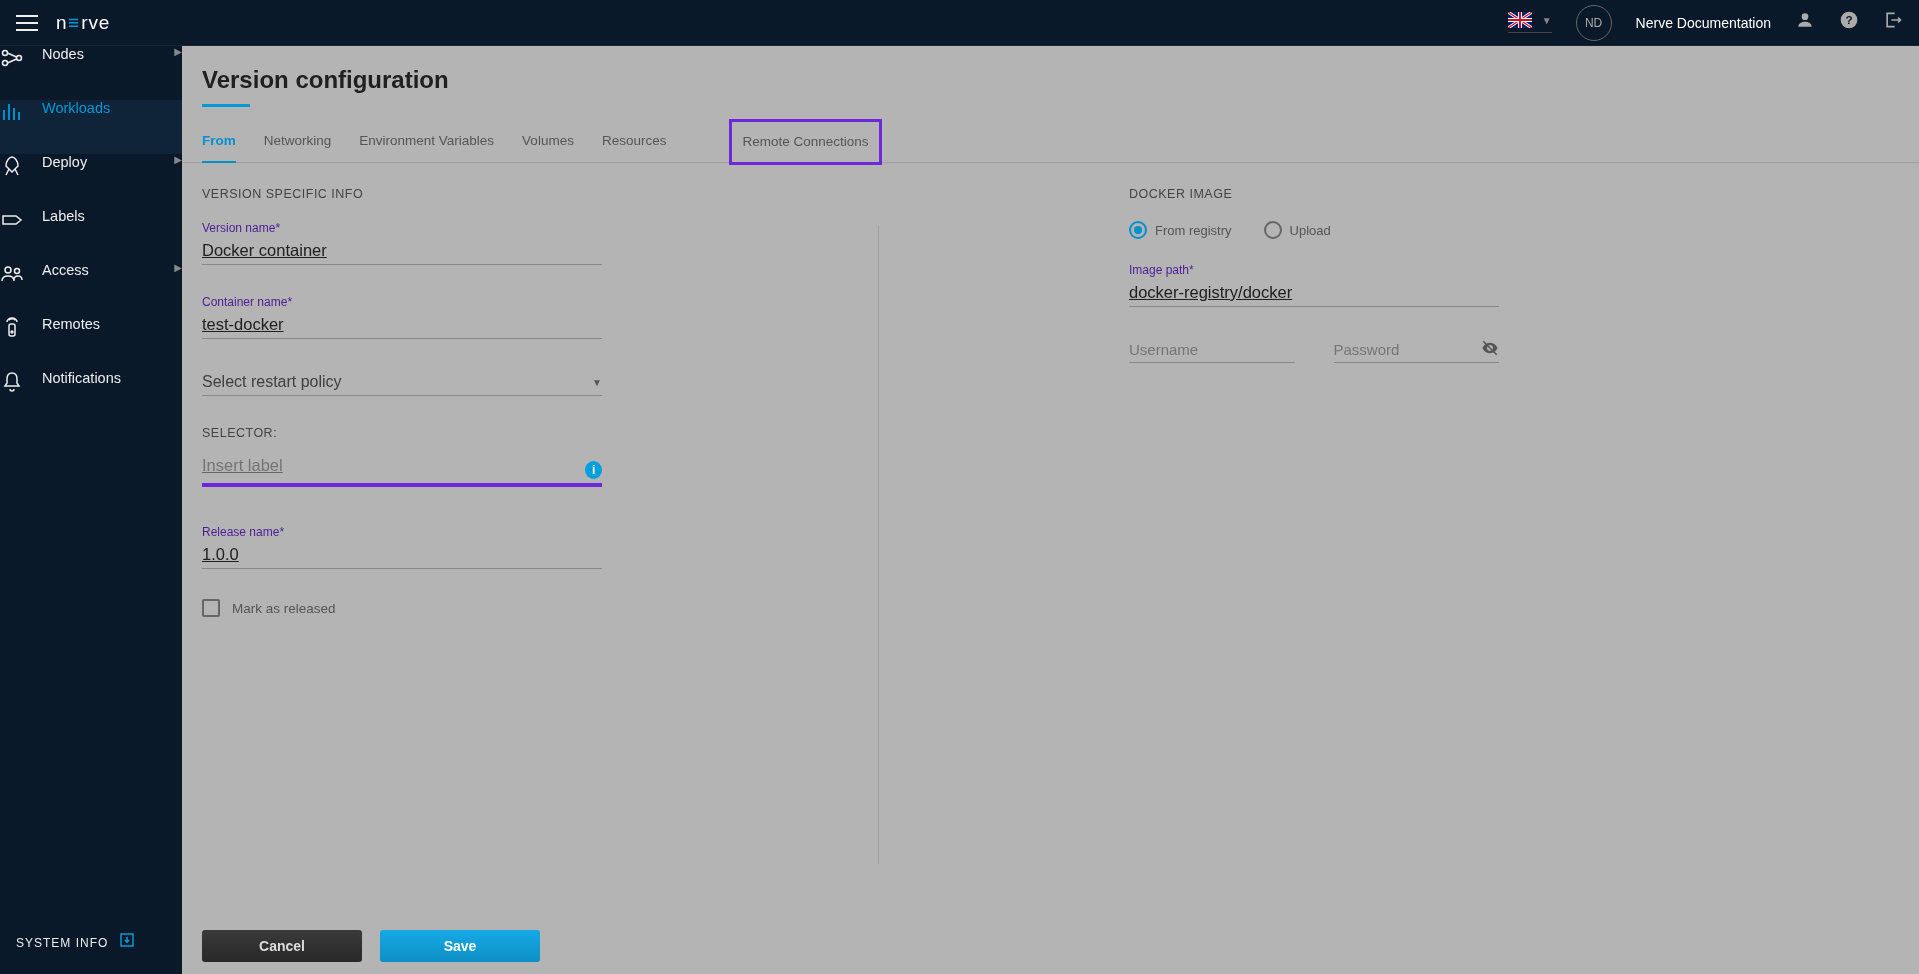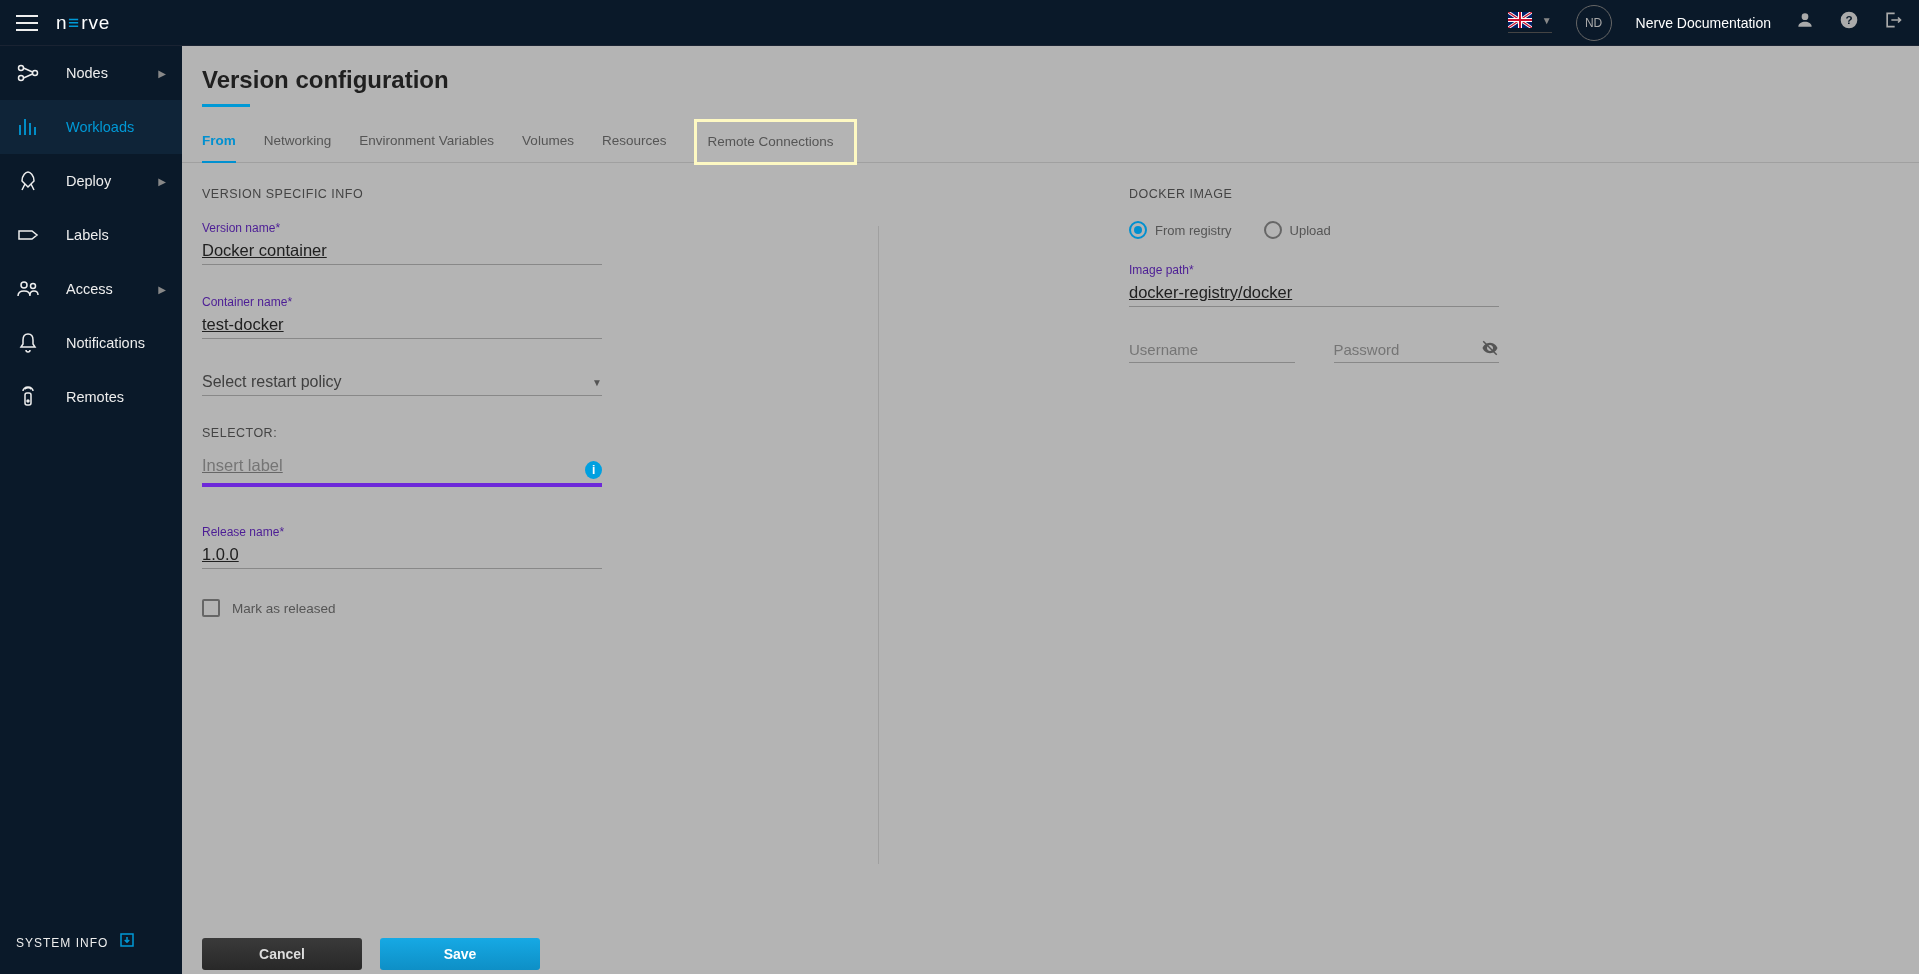--- a/index.html
+++ b/index.html
@@ -13,40 +13,40 @@
     .logo svg { height: 24px; }
     .header-spacer { flex: 1; }
     .header-right { display: flex; align-items: center; gap: 24px; color: #fff; }
     .flag-dropdown { display: flex; align-items: center; gap: 10px; padding-bottom: 4px; border-bottom: 1px solid #444; }
     .avatar-circle { width: 36px; height: 36px; border: 1px solid #666; border-radius: 50%; display: flex; align-items: center; justify-content: center; font-size: 12px; color: #aaa; }
     .header-link { font-size: 14px; color: #fff; }
     .header-icon { font-size: 18px; color: #aaa; cursor: pointer; }
     
     
     .sidebar { position: absolute; top: 46px; left: 0; width: 182px; bottom: 0; background: #0a1929; }
-    .sidebar-item { display: flex; align-items: center; height: 54px; padding: 0 16px; color: #eee; cursor: pointer; gap: 26px; position: relative; }
+    .sidebar-item { display: flex; height: 54px; padding: 0 0; color: #eee; cursor: pointer; gap: 18px; position: relative; }
     .sidebar-item.active { background: #0f2438; color: #0099d6; }
     .sidebar-item .si-label { font-size: 14.5px; }
     .sidebar-item .chevron { margin-left: auto; font-size: 10px; color: #888; }
     .sidebar-icon { width: 24px; display: flex; justify-content: center; }
     .sidebar-icon svg { stroke: currentColor; fill: none; }
     .sidebar-footer { position: absolute; bottom: 20px; left: 16px; display: flex; align-items: center; gap: 10px; color: #eee; font-size: 12px; letter-spacing: 1px; cursor: pointer; }
     .sidebar-footer .dl { color: #0099d6; font-size: 18px; }
     
     
     .main { position: absolute; top: 46px; left: 182px; right: 0; bottom: 0; background: #b4b4b4; }
     .page-title { padding: 20px 0 10px 20px; font-size: 24px; font-weight: 700; color: #202020; }
     .title-underline { width: 48px; height: 3px; background: #0099d6; margin-left: 20px; }
     
     
     .tabs { display: flex; gap: 28px; padding: 26px 0 0 20px; border-bottom: 1px solid #a0a0a0; position: relative; }
     .tab { font-size: 13.5px; color: #555; padding-bottom: 14px; cursor: pointer; position: relative; }
     .tab.active { color: #0090d0; font-weight: 600; }
     .tab.active::after { content: ''; position: absolute; bottom: -1px; left: 0; right: 0; height: 2px; background: #0090d0; }
-    .tab.highlighted { border: 3px solid #fef9c3; margin-top: -14px; padding: 12px 20px 12px 10px; margin-bottom: -3px; }
+    .tab.highlighted { border: 3px solid #6d28d9; margin-top: -14px; padding: 12px 10px 12px 10px; margin-bottom: -3px; margin-left: 35px; }
     
     
     .form-area { display: flex; padding: 24px 20px 0 20px; }
     .form-col { width: 480px; }
     .form-col.right { margin-left: auto; margin-right: 400px; width: 370px; }
     .divider { position: absolute; top: 180px; bottom: 110px; left: 696px; width: 1px; background: #a0a0a0; }
     .section-label { font-size: 12.5px; letter-spacing: 0.5px; color: #444; margin-bottom: 20px; }
     .field { margin-bottom: 30px; }
     .field-label { font-size: 12px; color: #4c1d95; margin-bottom: 2px; }
     .field-input { width: 400px; font-size: 16.5px; color: #202020; background: transparent; border: none; border-bottom: 1px solid #888; padding: 4px 0; outline: none; text-decoration: underline; }
@@ -66,21 +66,21 @@
     .radio-inner { width: 8px; height: 8px; border-radius: 50%; background: #0090d0; }
     .radio-label { font-size: 13px; color: #555; }
     .cred-row { display: flex; gap: 39px; }
     .cred-field { flex: 1; }
     .cred-input { width: 100%; font-size: 15px; color: #666; background: transparent; border: none; border-bottom: 1px solid #888; padding: 4px 0; }
     .pwd-wrap { display: flex; align-items: center; border-bottom: 1px solid #888; }
     .pwd-wrap input { border: none; flex: 1; }
     .eye-off { color: #555; font-size: 16px; }
     
     
-    .actions { position: absolute; bottom: 4px; left: 20px; display: flex; gap: 18px; }
+    .actions { position: absolute; bottom: 12px; left: 20px; display: flex; gap: 18px; }
     .btn { width: 160px; height: 32px; border: none; border-radius: 3px; font-size: 14px; font-weight: 600; cursor: pointer; }
     .btn-cancel { background: linear-gradient(#3a3a3a, #282828); color: #ddd; }
     .btn-save { background: linear-gradient(#16a9e4, #0e8fc6); color: #fff; }
   </style>
 </head>
 <body>
 
 <div class="header">
   <div class="hamburger">
       <span></span>
@@ -167,34 +167,34 @@
           <circle cx="17" cy="9" r="2.5"></circle>
           <path d="M2,19 C2,15 5,14 8,14 C11,14 14,15 14,19 M14,18 C14,15 16,14 18,14 C20,14 22,15 22,18"></path>
         </svg>
       </span>
     <span class="si-label">Access</span>
     <span class="chevron">▶</span>
   </div>
   <div class="sidebar-item">
     <span class="sidebar-icon">
         <svg width="24" height="24" viewBox="0 0 24 24" stroke-width="1.5">
-          <path d="M12,3 C15,3 17,5 17,9 V13 L19,16 H5 L7,13 V9 C7,5 9,3 12,3 Z M10,19 C10,20 11,21 12,21 C13,21 14,20 14,19"></path>
-        </svg>
-      </span>
-    <span class="si-label">Notifications</span>
-  </div>
-  <div class="sidebar-item">
-    <span class="sidebar-icon">
-        <svg width="24" height="24" viewBox="0 0 24 24" stroke-width="1.5">
           <rect x="9" y="8" width="6" height="12" rx="2"></rect>
           <path d="M7,6 C7,4 9,2 12,2 C15,2 17,4 17,6 M9,4.5 C9,3.5 10,2.8 12,2.8 C14,2.8 15,3.5 15,4.5"></path>
           <circle cx="12" cy="16" r="1" fill="#eee"></circle>
         </svg>
       </span>
     <span class="si-label">Remotes</span>
+  </div>
+  <div class="sidebar-item">
+    <span class="sidebar-icon">
+        <svg width="24" height="24" viewBox="0 0 24 24" stroke-width="1.5">
+          <path d="M12,3 C15,3 17,5 17,9 V13 L19,16 H5 L7,13 V9 C7,5 9,3 12,3 Z M10,19 C10,20 11,21 12,21 C13,21 14,20 14,19"></path>
+        </svg>
+      </span>
+    <span class="si-label">Notifications</span>
   </div>
   <div class="sidebar-footer">
     <span>SYSTEM INFO</span>
     <span class="dl"><svg width="18" height="18" viewBox="0 0 24 24" fill="none" stroke="#0099d6" stroke-width="2">
           <path d="M4,4 H20 V20 H4 Z M12,8 V15 M9,12 L12,15 L15,12"></path>
         </svg></span>
   </div>
 </div>
 
 <div class="main">

